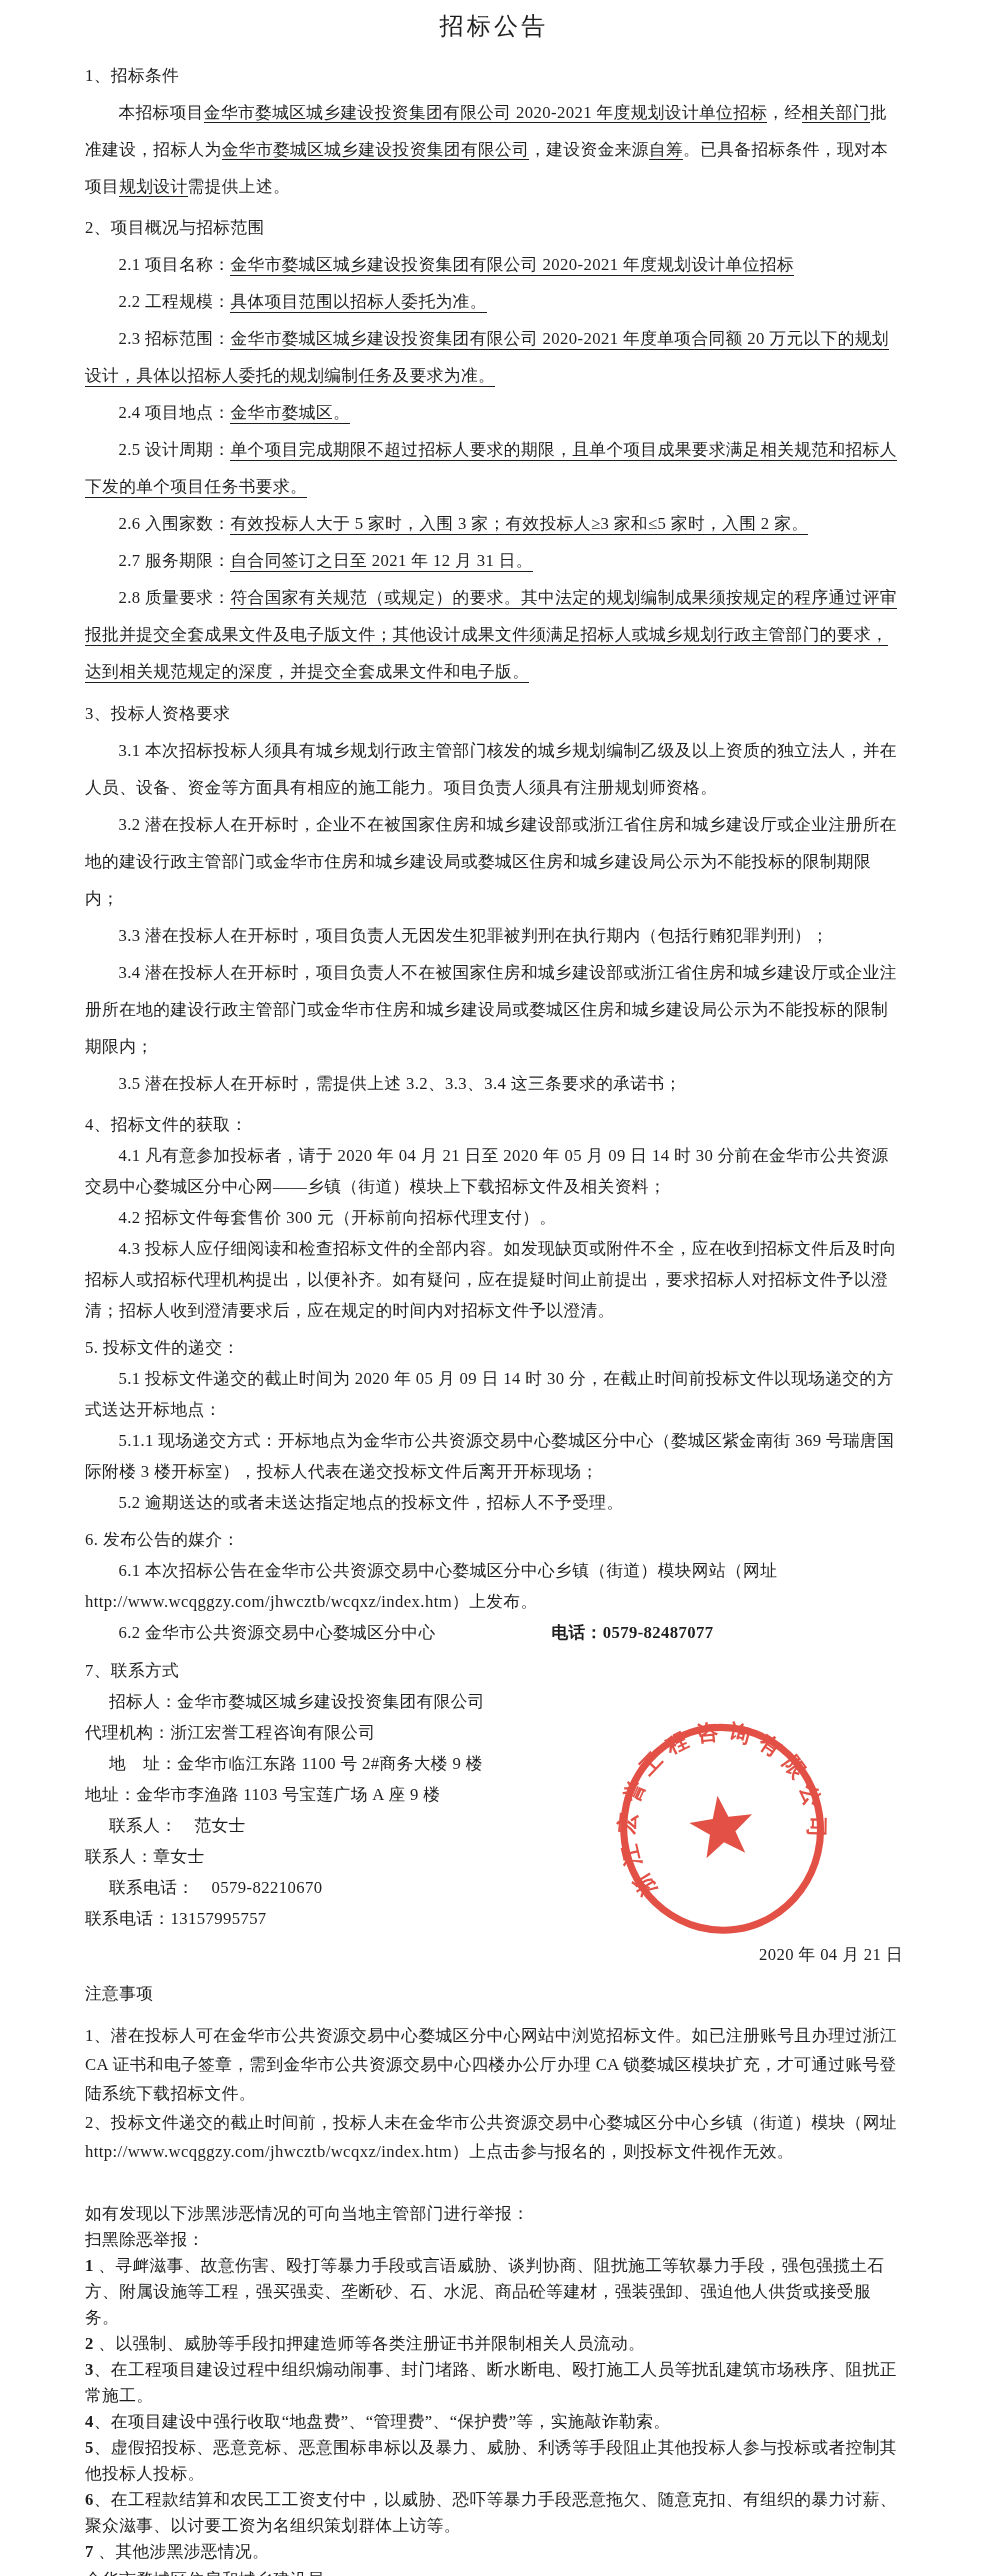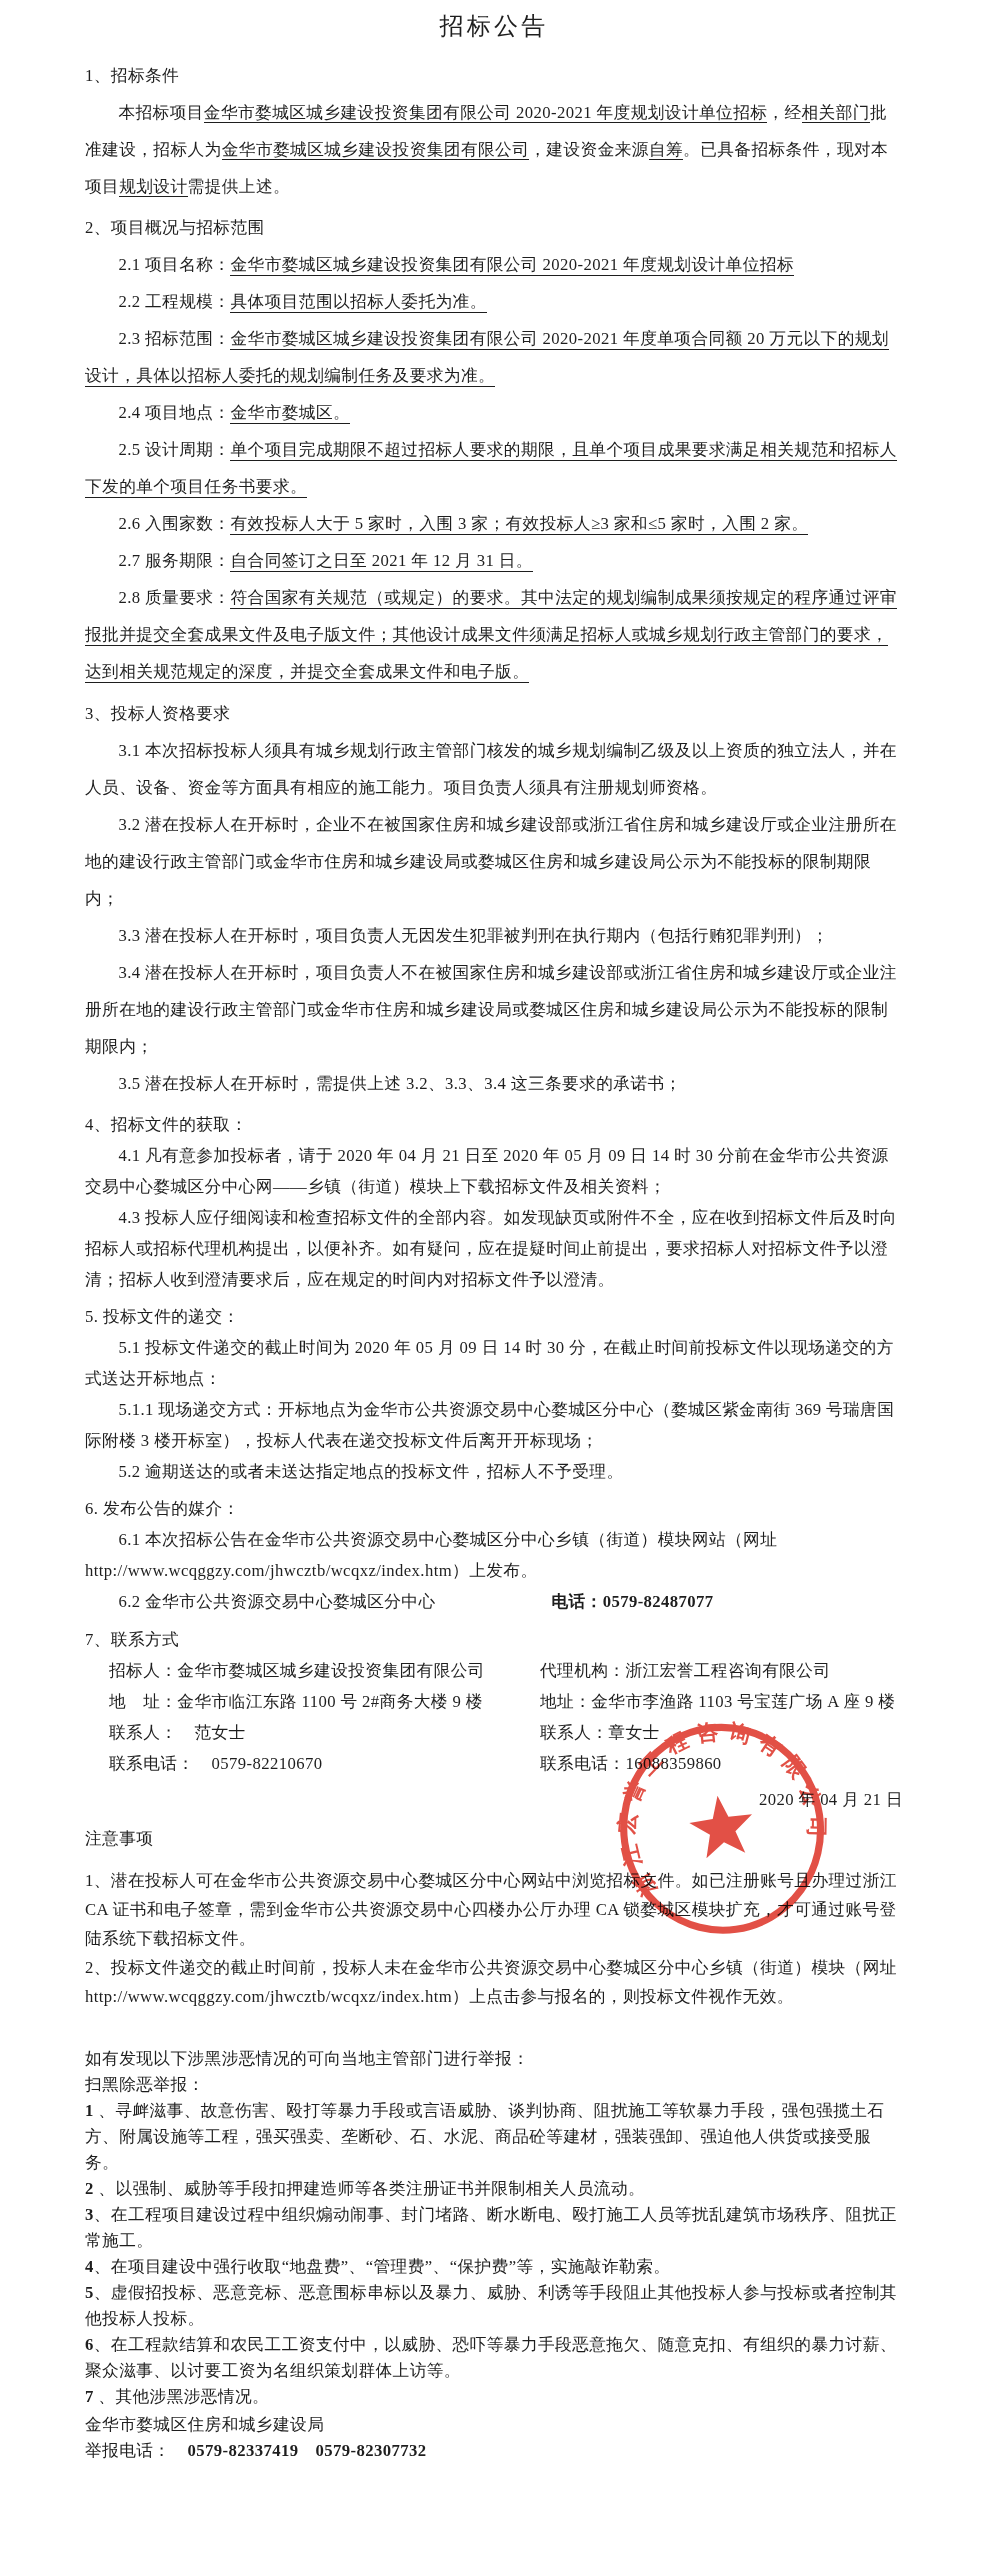--- a/index.html
+++ b/index.html
@@ -15,21 +15,21 @@
   p { margin:0; }
   .m1 p { line-height:37px; }
   .m1 p.h { margin-top:4.8px; }
   .m2 p { line-height:31px; }
   .m2 p.h { margin-top:6.4px; }
   .ind { text-indent:2em; }
   .u { border-bottom:1.6px solid #1e1e1e; padding-bottom:0.8px; }
   .b { font-weight:700; }
   .row62 { position:relative; }
   .phone62 { position:absolute; left:433px; top:0;font-weight:bold; }
-  .crow { display:flex; line-height:31px; }
+  .crow { display:flex; line-height:31px;flex-direction:column; }
   .crow .cl { box-sizing:border-box; width:455px; padding-left:24px; }
   .crow .cr { flex:1; }
   .date { text-align:right; margin-top:4.8px; }
   .notes { margin-top:9.5px; }
   .notes p { line-height:29px; }
   .notes .h { margin-bottom:13px; }
   .sweep { margin-top:35px; }
   .sweep p { line-height:26px; }
   .sweep .agency { margin-top:1.6px; }
   .stamp {
@@ -65,20 +65,21 @@
     <p class="ind"><span>3.1 本次招标投标人须具有城乡规划行政主管部门核发的城乡规划编制乙级及以上资质的独立法人，并在人员、设备、资金等方面具有相应的施工能力。项目负责人须具有注册规划师资格。</span></p>
     <p class="ind"><span>3.2 潜在投标人在开标时，企业不在被国家住房和城乡建设部或浙江省住房和城乡建设厅或企业注册所在地的建设行政主管部门或金华市住房和城乡建设局或婺城区住房和城乡建设局公示为不能投标的限制期限内；</span></p>
     <p class="ind"><span>3.3 潜在投标人在开标时，项目负责人无因发生犯罪被判刑在执行期内（包括行贿犯罪判刑）；</span></p>
     <p class="ind"><span>3.4 潜在投标人在开标时，项目负责人不在被国家住房和城乡建设部或浙江省住房和城乡建设厅或企业注册所在地的建设行政主管部门或金华市住房和城乡建设局或婺城区住房和城乡建设局公示为不能投标的限制期限内；</span></p>
     <p class="ind"><span>3.5 潜在投标人在开标时，需提供上述 3.2、3.3、3.4 这三条要求的承诺书；</span></p>
   </div>
 
   <div class="m2">
     <p class="h">4、招标文件的获取：</p>
     <p class="ind"><span>4.1 凡有意参加投标者，请于 2020 年 04 月 21 日至 2020 年 05 月 09 日 14 时 30 分前在金华市公共资源交易中心婺城区分中心网——乡镇（街道）模块上下载招标文件及相关资料；</span></p>
+    <p class="ind"><span>4.2 招标文件每套售价 300 元（开标前向招标代理支付）。</span></p>
     <p class="ind"><span>4.3 投标人应仔细阅读和检查招标文件的全部内容。如发现缺页或附件不全，应在收到招标文件后及时向招标人或招标代理机构提出，以便补齐。如有疑问，应在提疑时间止前提出，要求招标人对招标文件予以澄清；招标人收到澄清要求后，应在规定的时间内对招标文件予以澄清。</span></p>
 
     <p class="h">5. 投标文件的递交：</p>
     <p class="ind"><span>5.1 投标文件递交的截止时间为 2020 年 05 月 09 日 14 时 30 分，在截止时间前投标文件以现场递交的方式送达开标地点：</span></p>
     <p class="ind"><span>5.1.1 现场递交方式：开标地点为金华市公共资源交易中心婺城区分中心（婺城区紫金南街 369 号瑞唐国际附楼 3 楼开标室），投标人代表在递交投标文件后离开开标现场；</span></p>
     <p class="ind"><span>5.2 逾期送达的或者未送达指定地点的投标文件，招标人不予受理。</span></p>
 
     <p class="h">6. 发布公告的媒介：</p>
     <p class="ind"><span>6.1 本次招标公告在金华市公共资源交易中心婺城区分中心乡镇（街道）模块网站（网址 http://www.wcqggzy.com/jhwcztb/wcqxz/index.htm）上发布。</span></p>
     <p class="ind row62">
@@ -95,21 +96,21 @@
     <div class="crow">
       <div class="cl">地　址：金华市临江东路 1100 号 2#商务大楼 9 楼</div>
       <div class="cr">地址：金华市李渔路 1103 号宝莲广场 A 座 9 楼</div>
     </div>
     <div class="crow">
       <div class="cl">联系人：　范女士</div>
       <div class="cr">联系人：章女士</div>
     </div>
     <div class="crow">
       <div class="cl">联系电话：　0579-82210670</div>
-      <div class="cr">联系电话：16088359860</div>
+      <div class="cr">联系电话：13157995757</div>
     </div>
 
     <p class="date">2020 年 04 月 21 日</p>
   </div>
 
   <div class="notes">
     <p class="h">注意事项</p>
     <p><span>1、潜在投标人可在金华市公共资源交易中心婺城区分中心网站中浏览招标文件。如已注册账号且办理过浙江 CA 证书和电子签章，需到金华市公共资源交易中心四楼办公厅办理 CA 锁婺城区模块扩充，才可通过账号登陆系统下载招标文件。</span></p>
     <p><span>2、投标文件递交的截止时间前，投标人未在金华市公共资源交易中心婺城区分中心乡镇（街道）模块（网址 http://www.wcqggzy.com/jhwcztb/wcqxz/index.htm）上点击参与报名的，则投标文件视作无效。</span></p>
   </div>

